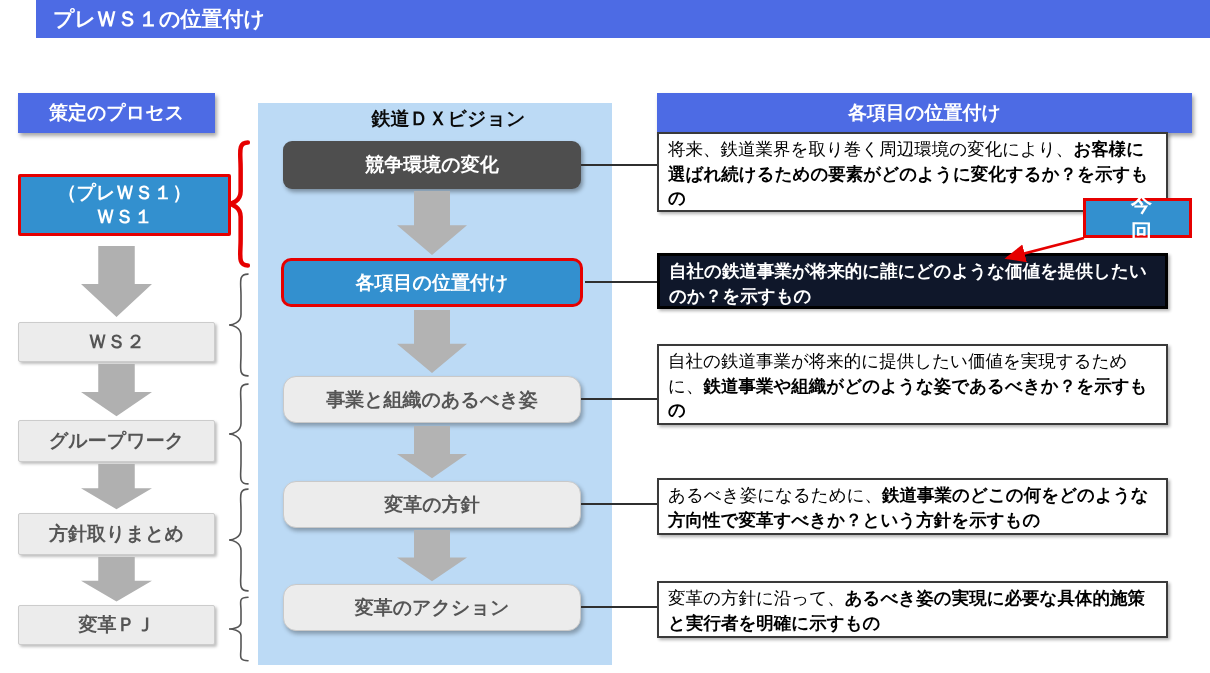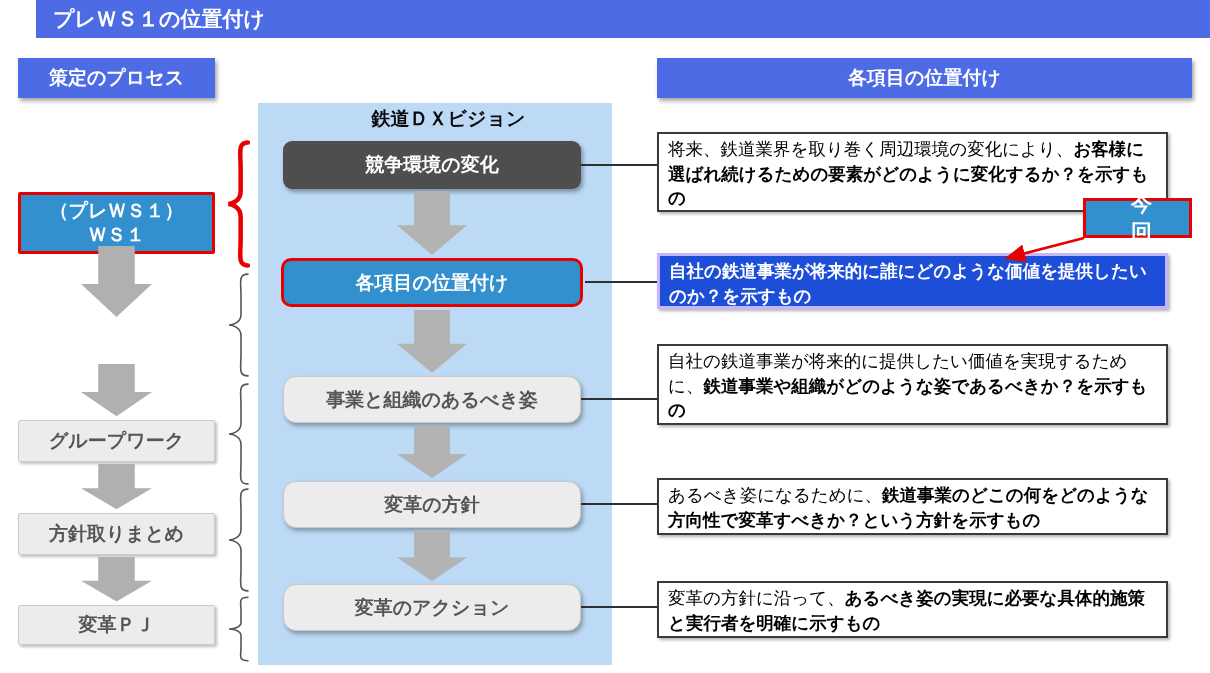--- a/index.html
+++ b/index.html
@@ -10,41 +10,42 @@
   .abs { position:absolute; box-sizing:border-box; }
   .titlebar {
     left:0; top:0; width:1210px; height:38px; background:#4d6be4;
     color:#fff; font-weight:bold; font-size:21px;
     display:flex; align-items:center; padding-left:17px;margin-left:36px;
   }
   .hdr {
     background:#4d6be4; color:#fff; font-weight:bold; font-size:19px;
     display:flex; align-items:center; justify-content:center;
     box-shadow:2px 3px 4px rgba(0,0,0,.35);
+    margin-top:35px;
   }
   .panel { background:#bcdaf5; }
   .panel-title { text-align:center; font-weight:bold; font-size:19px; color:#0a0a0a;padding-left:27px; }
   .box {
     display:flex; align-items:center; justify-content:center;
     font-weight:bold; font-size:19px; text-align:center; line-height:1.25;
   }
   .mdark { background:#4e4e4e; color:#fff; border-radius:9px; box-shadow:2px 3px 4px rgba(0,0,0,.35); }
   .mgray { background:#ececec; color:#555; border:1px solid #c9c9c9; border-radius:13px; box-shadow:2px 3px 4px rgba(0,0,0,.3); }
   .mhl   { background:#3390cf; color:#fff; border:3px solid #e60000; border-radius:10px; }
   .lgray { background:#ececec; color:#555; border:1px solid #cccccc; border-radius:2px; box-shadow:2px 2px 3px rgba(0,0,0,.25); }
   .lhl   { background:#3390cf; color:#fff; border:3px solid #e60000; border-radius:2px; flex-direction:column; }
   .arrow svg, .brace svg, .redarrow svg { display:block; width:100%; height:100%; }
   .line { background:#2f2f2f; height:2px; }
   .dbox {
     background:#fff; border:2px solid #3a3a3a; color:#000;
     font-size:17.5px; line-height:1.4; padding:3px 9px;
     box-shadow:2px 2px 3px rgba(0,0,0,.3);
   }
   .dbox .b { font-weight:bold; }
-  .dhl { background:#1d4ed8; border:3px solid #c4b5fd; color:#fff; font-weight:bold; }
+  .dhl { background:#0f172a; border:3px solid #000000; color:#fff; font-weight:bold; }
   .badge {
     background:#3390cf; border:3px solid #e60000; color:#fff;
     font-weight:bold; font-size:21px;
     display:flex; align-items:center; justify-content:center;padding-left:45px;
   }
 </style>
 </head>
 <body>
 
 <div class="stage">
@@ -52,24 +53,25 @@
   <div class="abs titlebar">
     <span>プレＷＳ１の位置付け</span>
   </div>
 
   <div class="abs hdr" style="left:18px;top:58px;width:197px;height:40px">策定のプロセス</div>
   <div class="abs hdr" style="left:657px;top:58px;width:535px;height:40px">各項目の位置付け</div>
 
   <div class="abs panel" style="left:258px;top:103px;width:354px;height:562px"></div>
   <div class="abs panel-title" style="left:258px;top:106px;width:354px">鉄道ＤＸビジョン</div>
 
-  <div class="abs box lhl" style="left:18px;top:192px;width:197px;height:62px">
+  <div class="abs box lhl" style="left:18px;top:174px;width:213px;height:62px">
     <span>（プレＷＳ１）</span>
     <span>ＷＳ１</span>
   </div>
+  <div class="abs box lgray" style="left:18px;top:322px;width:197px;height:40px">ＷＳ２</div>
   <div class="abs box lgray" style="left:18px;top:420px;width:197px;height:42px">グループワーク</div>
   <div class="abs box lgray" style="left:18px;top:513px;width:197px;height:42px">方針取りまとめ</div>
   <div class="abs box lgray" style="left:18px;top:605px;width:197px;height:40px">変革ＰＪ</div>
 
   <div class="abs arrow" style="left:80px;top:246px;width:73px;height:72px">
     <svg viewBox="0 0 72 72" preserveAspectRatio="none">
         <path d="M18,0 H54 V38 H71 L36,71 L1,38 H18 Z" fill="#b0b0b0"></path>
       </svg>
   </div>
   <div class="abs arrow" style="left:80px;top:364px;width:73px;height:53px">

